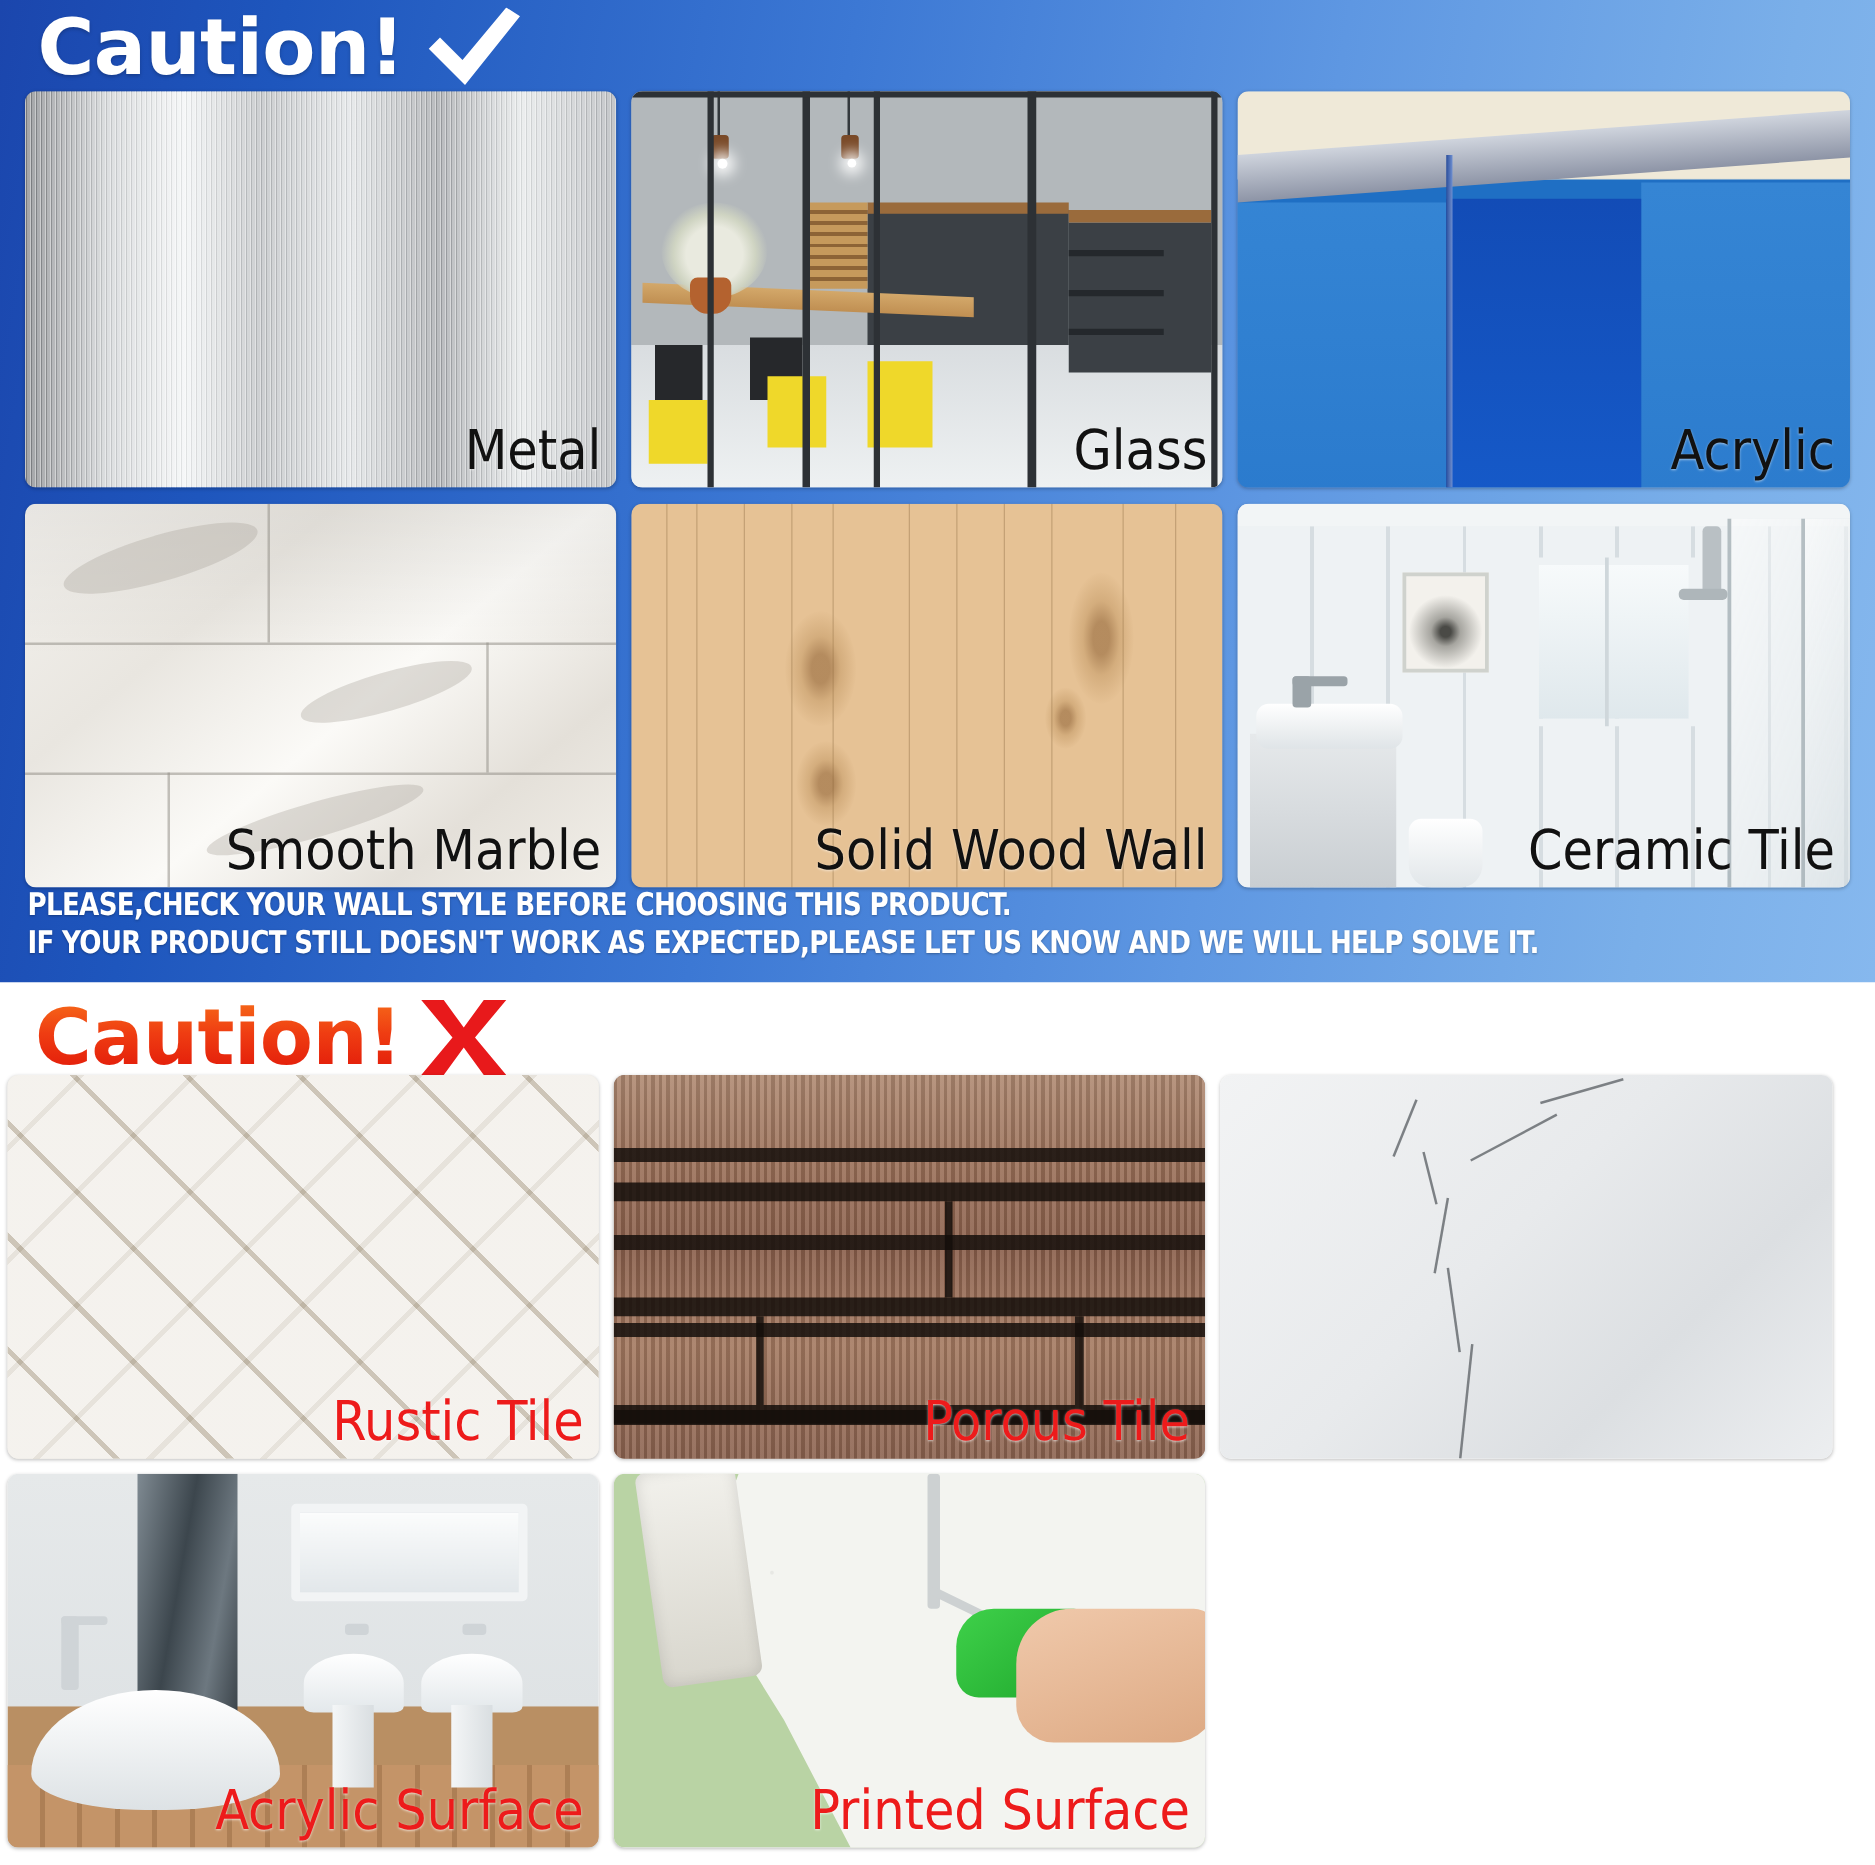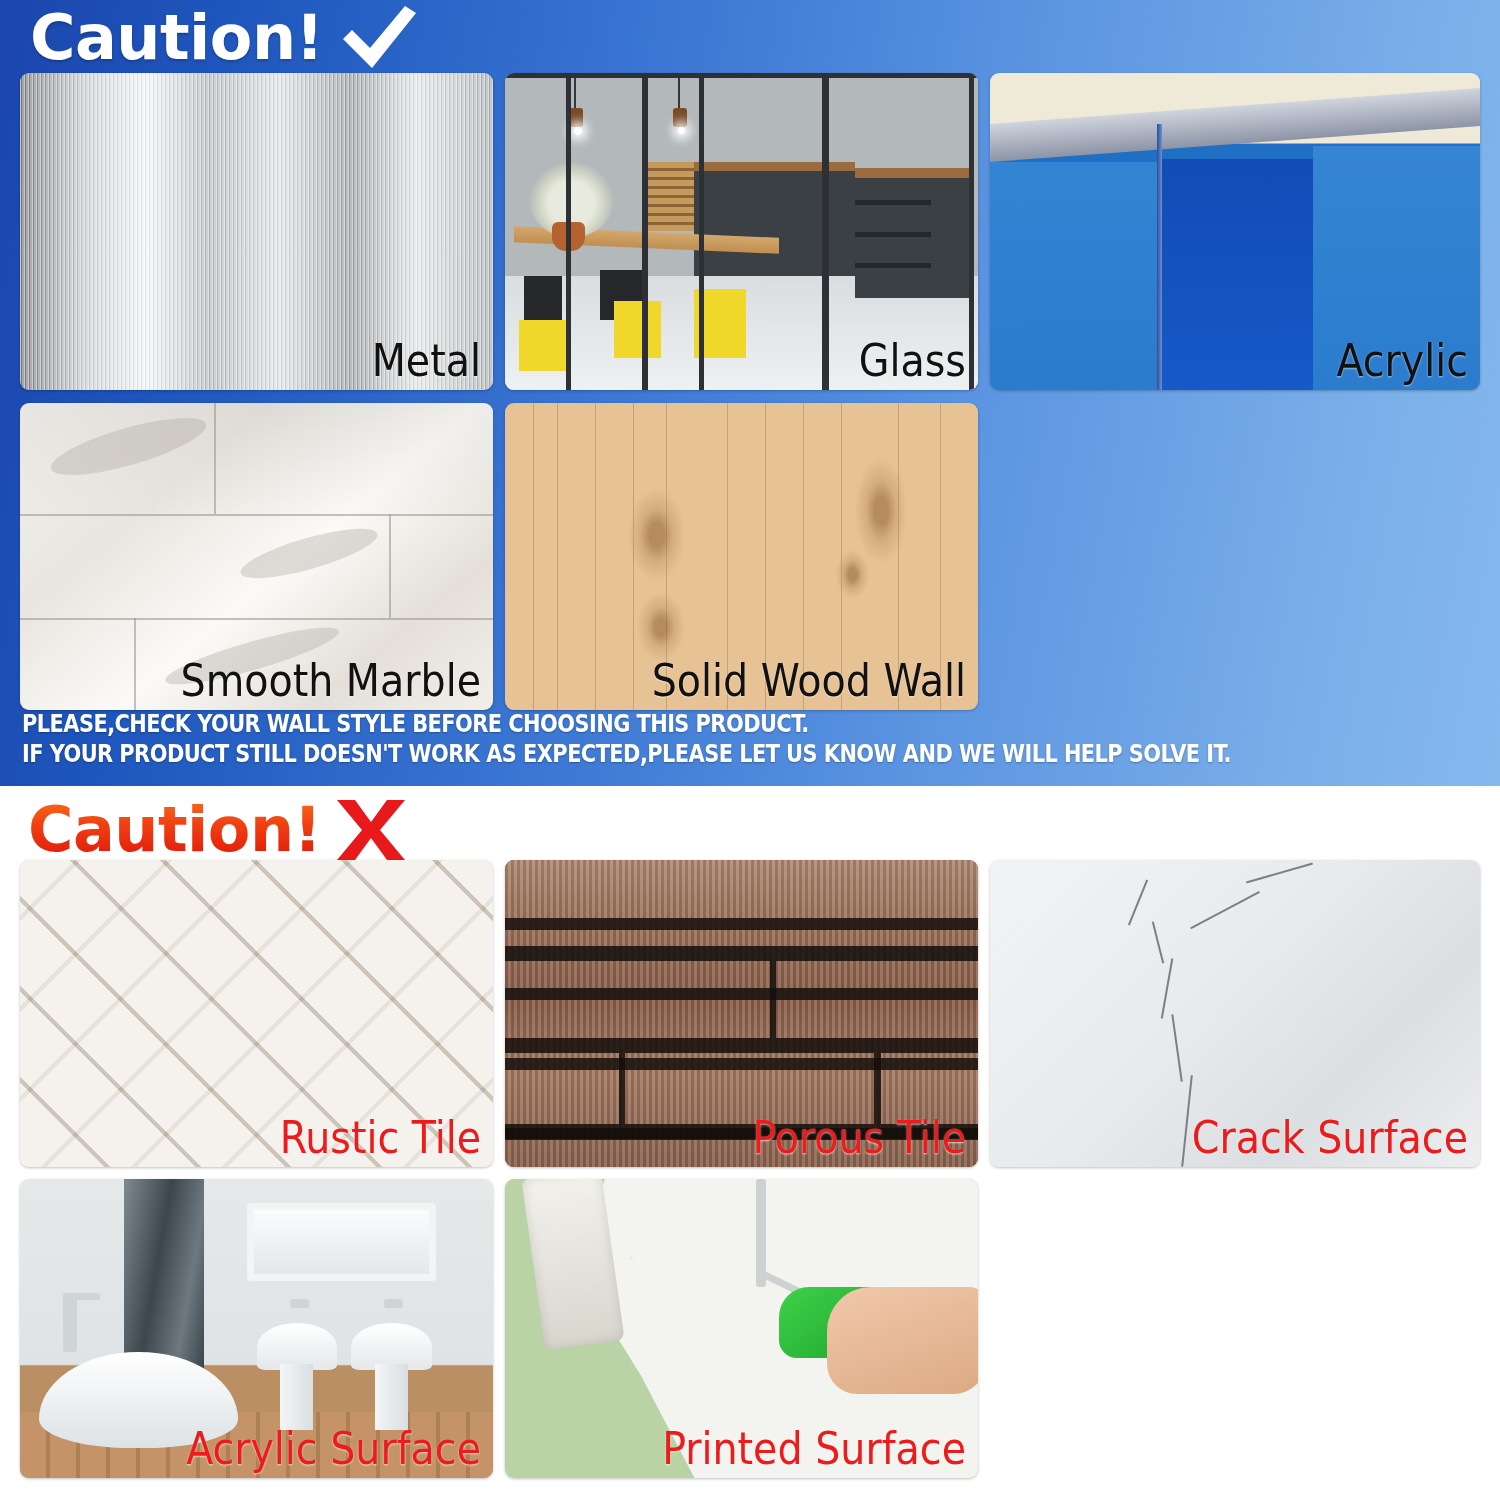--- a/index.html
+++ b/index.html
@@ -76,21 +76,21 @@
     font-size: 62px; font-weight: 700; line-height: 68px;
     letter-spacing: -0.5px;
     font-family: "DejaVu Sans", sans-serif;
     background: linear-gradient(180deg, #f7701a 0%, #ef3d12 45%, #e01408 100%);
     -webkit-background-clip: text; background-clip: text;
     color: transparent; -webkit-text-fill-color: transparent;
   }
   .x-mark { width: 72px; height: 64px; display: block; }
 
   .grid-bad {
-    position: absolute; left: 20px; top: 74px;
+    position: absolute; left: 6px; top: 74px;
     width: 1462px;
     display: grid;
     grid-template-columns: 473px 473px 490px;
     grid-template-rows: 307px 299px;
     column-gap: 12px; row-gap: 12px;
   }
 
   
   .art-metal {
     background:
@@ -316,20 +316,40 @@
           <div class="wd-grain" style="left:83%;"></div>
           <div class="wd-grain" style="left:92%;"></div>
           <div class="wd-knot" style="left:26%;top:28%;width:12%;height:30%;"></div>
           <div class="wd-knot" style="left:28%;top:62%;width:10%;height:22%;"></div>
           <div class="wd-knot" style="left:74%;top:18%;width:11%;height:34%;"></div>
           <div class="wd-knot" style="left:70%;top:48%;width:7%;height:16%;"></div>
         </div>
         <span class="cap">Solid Wood Wall</span>
       </div>
 
+      <div class="tile">
+        <div class="art art-bath">
+          <div class="bt-tile" style="left:0;top:6%;width:100%;height:94%;"></div>
+          <div class="bt-tile" style="left:0;top:0;width:100%;height:6%;background:#f2f5f6;"></div>
+          <div class="bt-win" style="left:48%;top:14%;width:27%;height:44%;"></div>
+          <div class="bt-winbar" style="left:60%;top:14%;width:3px;height:44%;"></div>
+          <div class="bt-art" style="left:27%;top:18%;width:14%;height:26%;"></div>
+          <div class="bt-tree" style="left:28%;top:19%;width:12%;height:24%;"></div>
+          <div class="bt-cab" style="left:2%;top:60%;width:24%;height:40%;"></div>
+          <div class="bt-sink" style="left:3%;top:52%;width:24%;height:12%;"></div>
+          <div class="bt-tap" style="left:9%;top:45%;width:3%;height:8%;"></div>
+          <div class="bt-tap" style="left:9%;top:45%;width:9%;height:2.5%;"></div>
+          <div class="bt-toilet" style="left:28%;top:82%;width:12%;height:18%;"></div>
+          <div class="bt-pipe" style="left:76%;top:6%;width:3%;height:18%;"></div>
+          <div class="bt-head" style="left:72%;top:22%;width:8%;height:3%;"></div>
+          <div class="bt-glasspanel" style="left:80%;top:4%;width:20%;height:96%;"></div>
+          <div class="bt-glasspanel" style="left:92%;top:4%;width:8%;height:96%;"></div>
+        </div>
+        <span class="cap">Ceramic Tile</span>
+      </div>
 
     </div>
 
     <div class="notice">
       <div>PLEASE,CHECK YOUR WALL STYLE BEFORE CHOOSING THIS PRODUCT.</div>
       <div>IF YOUR PRODUCT STILL DOESN'T WORK AS EXPECTED,PLEASE LET US KNOW AND WE WILL HELP SOLVE IT.</div>
     </div>
   </div>
 
   <div class="section-bad">
@@ -364,21 +384,20 @@
       <div class="tile">
         <div class="art art-crack">
           <div class="crk" style="left:30%;top:6%;width:2px;height:16%;transform:rotate(22deg);"></div>
           <div class="crk" style="left:34%;top:20%;width:2px;height:14%;transform:rotate(-14deg);"></div>
           <div class="crk" style="left:36%;top:32%;width:2px;height:20%;transform:rotate(10deg);"></div>
           <div class="crk" style="left:38%;top:50%;width:2px;height:22%;transform:rotate(-8deg);"></div>
           <div class="crk" style="left:40%;top:70%;width:2px;height:30%;transform:rotate(6deg);"></div>
           <div class="crk" style="left:40%;top:16%;width:16%;height:2px;transform:rotate(-28deg);"></div>
           <div class="crk" style="left:52%;top:4%;width:14%;height:2px;transform:rotate(-16deg);"></div>
         </div>
-        <span class="cap red">Crack Surface</span>
       </div>
 
       <div class="tile">
         <div class="art art-cambered">
           <div class="cb-curtain" style="left:22%;top:0;width:17%;height:78%;"></div>
           <div class="cb-mirror" style="left:48%;top:8%;width:40%;height:26%;"></div>
           <div class="cb-floor" style="left:0;top:78%;width:100%;height:22%;"></div>
           <div class="cb-tub" style="left:4%;top:58%;width:42%;height:32%;"></div>
           <div class="cb-tap" style="left:9%;top:38%;width:3%;height:20%;"></div>
           <div class="cb-tap" style="left:9%;top:38%;width:8%;height:2.5%;"></div>

